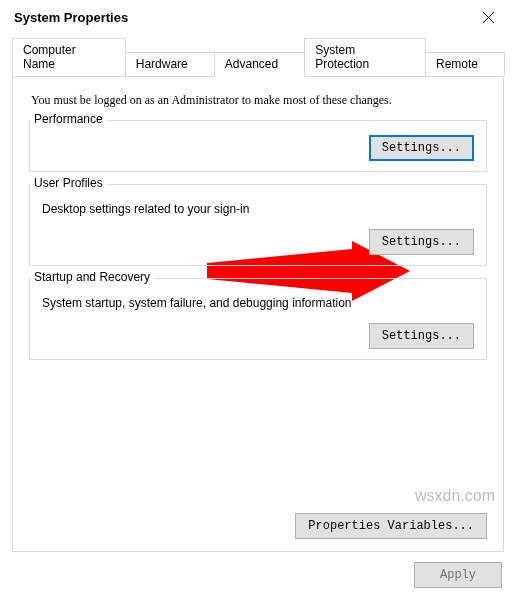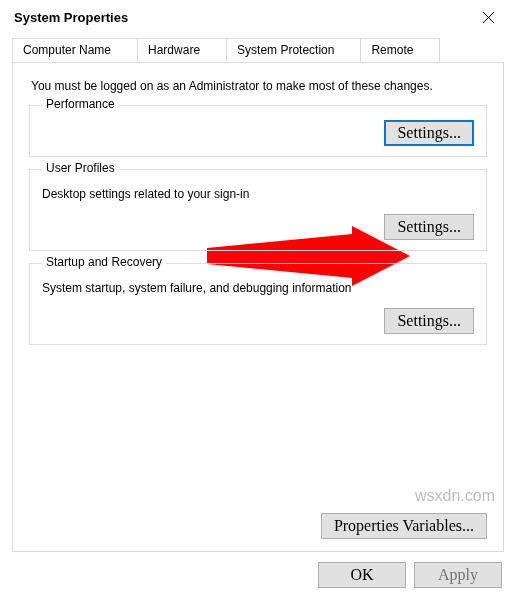--- a/index.html
+++ b/index.html
@@ -70,31 +70,32 @@
     margin-top: -1px;
     padding: 14px 16px 12px 16px;
     flex: 1;
     position: relative;
     z-index: 1;
     display: flex;
     flex-direction: column;
   }
   .intro {
     margin: 2px 0 12px 2px;
+    font-family: Liberation Serif, serif;
   }
   .groupbox {
     border: 1px solid #dcdcdc;
     position: relative;
     padding: 14px 12px 10px 12px;
     margin-bottom: 12px;
   }
   .groupbox .legend {
     position: absolute;
     top: -9px;
-    left: 12px;
+    left: 0;
     background: #fff;
     padding: 0 4px;
     font-size: 12px;
   }
   .groupbox .desc {
     margin: 2px 0 12px 0;
     line-height: 1.35;
   }
   .btnrow {
     display: flex;
@@ -103,22 +104,22 @@
   }
   .bottom-row {
     margin-top: auto;
     padding-top: 6px;
   }
   button.winbtn {
     min-width: 88px;
     height: 26px;
     background: #e1e1e1;
     border: 1px solid #adadad;
-    font-family: Liberation Serif, serif;
-    font-size: 16px;
+    font-family: Liberation Mono, monospace;
+    font-size: 12px;
     padding: 0 12px;
     cursor: pointer;
   }
   button.winbtn.highlight {
     border: 2px solid #0078d7;
     padding: 0 11px;
   }
   button.winbtn:disabled {
     color: #737373;
     cursor: default;
@@ -159,20 +160,21 @@
         <line x1="11" y1="0" x2="0" y2="11" stroke="#000" stroke-width="1"></line>
       </svg>
     </div>
   </div>
 
   <div class="client">
 
     <div class="tabs">
       <div class="tab"><span>Computer Name</span></div>
       <div class="tab"><span>Hardware</span></div>
+      <div class="tab active"><span>Advanced</span></div>
       <div class="tab"><span>System Protection</span></div>
       <div class="tab"><span>Remote</span></div>
     </div>
 
     <div class="tabpanel">
 
       <div class="intro">You must be logged on as an Administrator to make most of these changes.</div>
 
       <div class="groupbox">
         <div class="legend">Performance</div>
@@ -208,17 +210,16 @@
       <div class="btnrow bottom-row">
         <button class="winbtn wide">Properties Variables...</button>
       </div>
 
       <div class="watermark">wsxdn.com</div>
     </div>
 
   </div>
 
   <div class="dialog-buttons">
-    <button class="winbtn">OK</button>
     <button class="winbtn" disabled="">Apply</button>
   </div>
 
 </div>
 
 </body></html>

